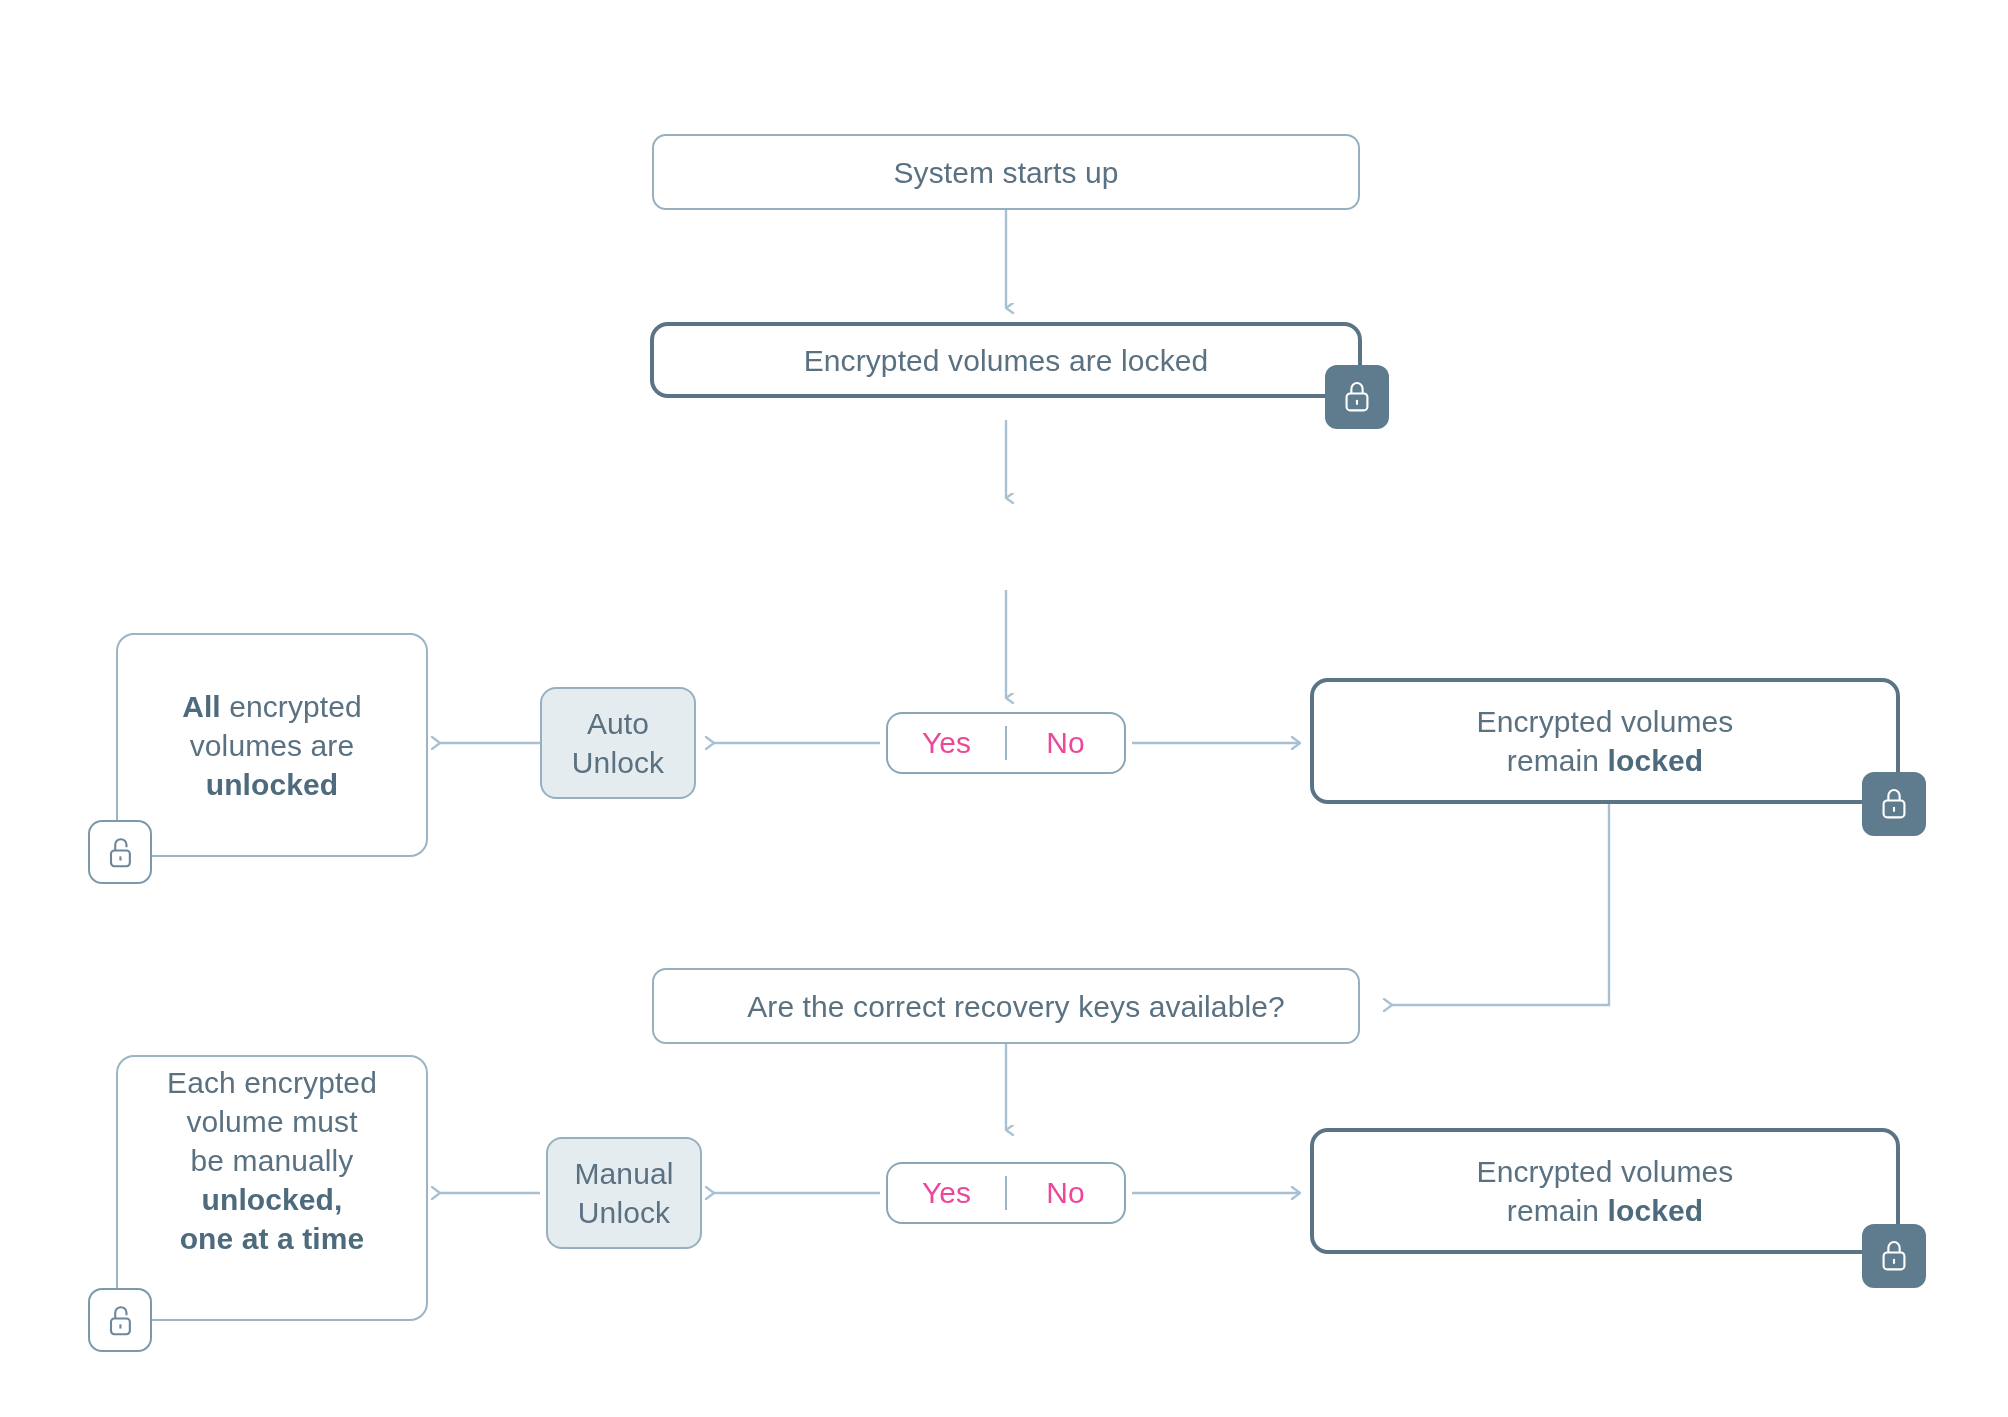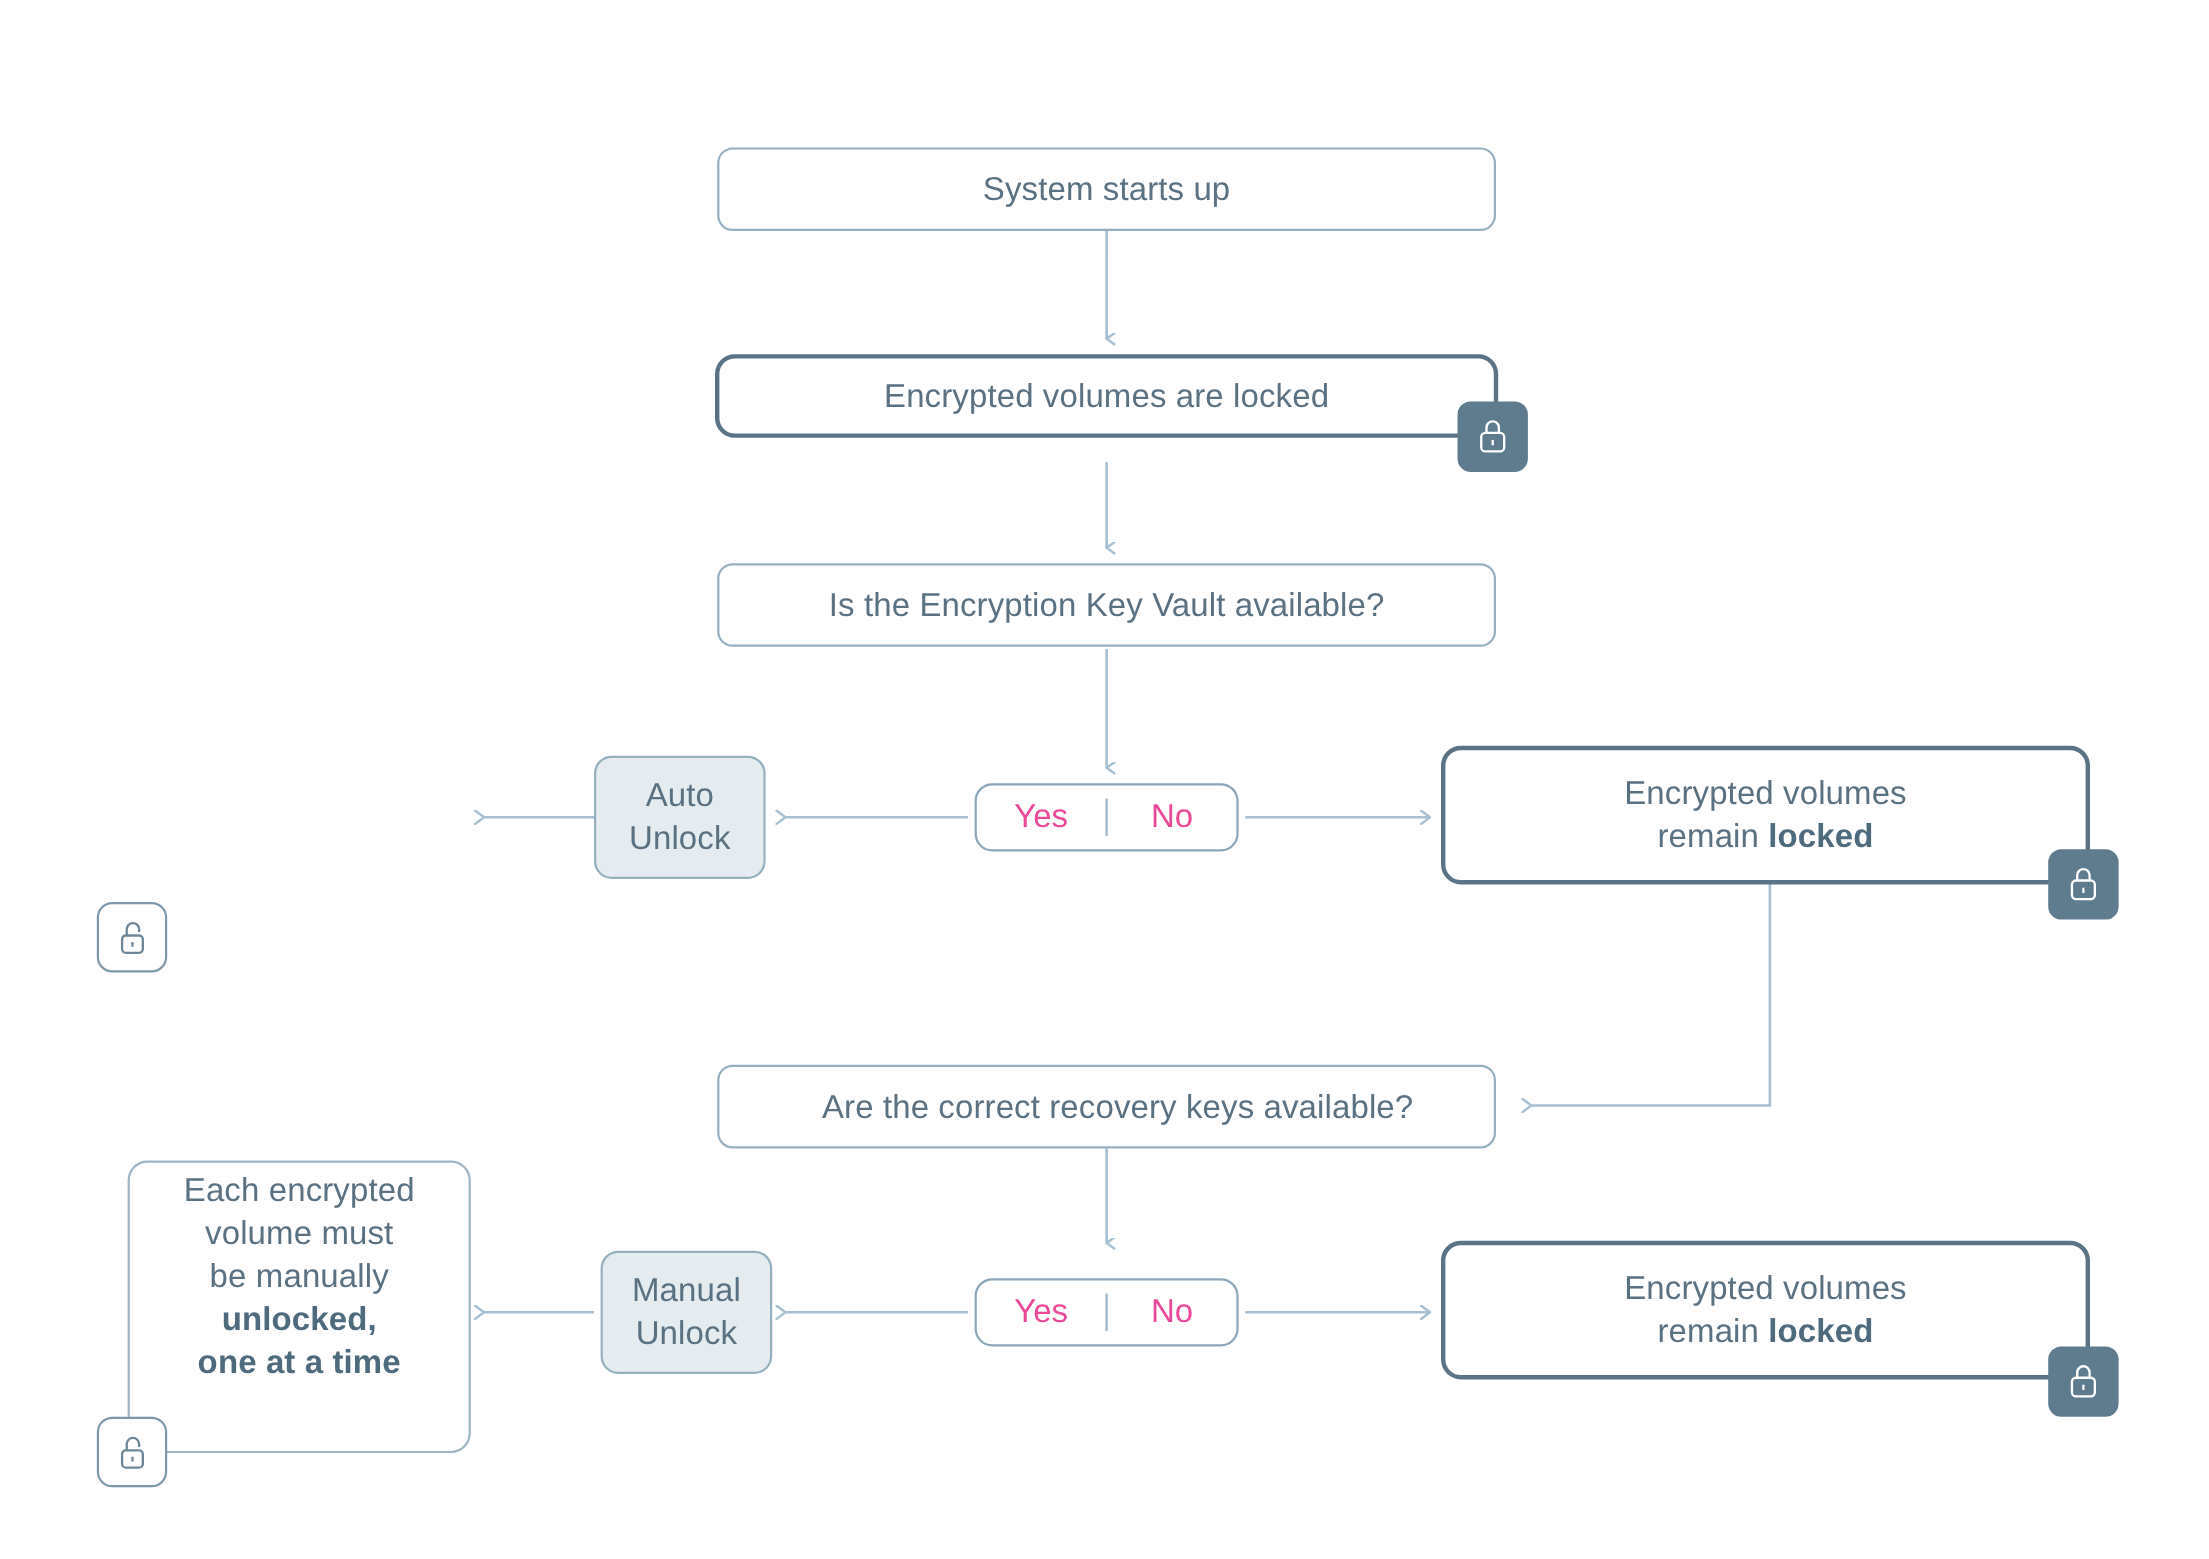--- a/index.html
+++ b/index.html
@@ -159,35 +159,37 @@
     <span class="txt">Encrypted volumes are locked</span>
   </div>
   <div class="badge locked" style="left:1325px; top:345px;">
     <svg width="34" height="38" viewBox="0 0 24 27" fill="none" stroke="#ffffff" stroke-width="1.5">
       <rect x="4.6" y="11" width="14.8" height="12" rx="2.6"></rect>
       <path d="M8 11 V7.6 a4 4 0 0 1 8 0 V11"></path>
       <line x1="12" y1="15.6" x2="12" y2="19"></line>
     </svg>
   </div>
 
-  <div class="node" style="left:652px; top:492px; width:708px; height:76px;">
-    <span class="txt">Is the Encryption Key Vault available?</span>
-  </div>
 
   <div class="yesno" style="left:886px; top:692px; width:240px; height:62px;">
     <div class="half">Yes</div>
     <div class="divider"></div>
     <div class="half">No</div>
   </div>
 
   <div class="node filled" style="left:540px; top:667px; width:156px; height:112px; flex-direction:column; justify-content:center;">
     <span class="txt">Auto</span>
     <span class="txt">Unlock</span>
   </div>
 
+  <div class="node soft" style="left:116px; top:613px; width:312px; height:224px; flex-direction:column; justify-content:center;">
+    <span class="txt"><b>All</b><span> encrypted</span></span>
+    <span class="txt">volumes are</span>
+    <span class="txt"><b>unlocked</b></span>
+  </div>
   <div class="badge unlocked" style="left:88px; top:800px;">
     <svg width="34" height="38" viewBox="0 0 24 27" fill="none" stroke="#6d8799" stroke-width="1.5">
       <rect x="5.6" y="12.4" width="13.4" height="11.2" rx="2.4"></rect>
       <path d="M8.6 12.4 V8.4 a4 4 0 0 1 8 0 V10.2"></path>
       <line x1="12.3" y1="16.6" x2="12.3" y2="19.6"></line>
     </svg>
   </div>
 
   <div class="node strong" style="left:1310px; top:658px; width:590px; height:126px; flex-direction:column; justify-content:center;">
     <span class="txt">Encrypted volumes</span>

